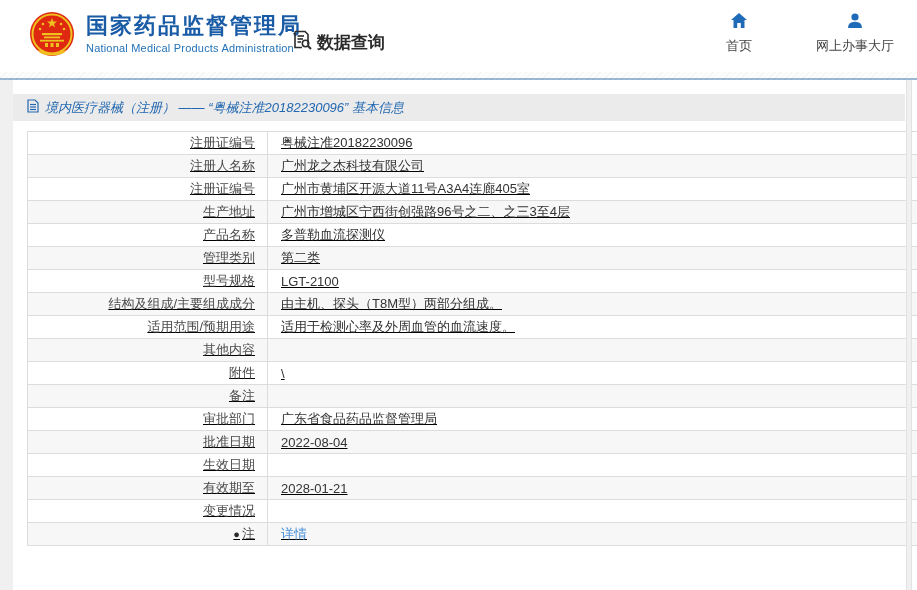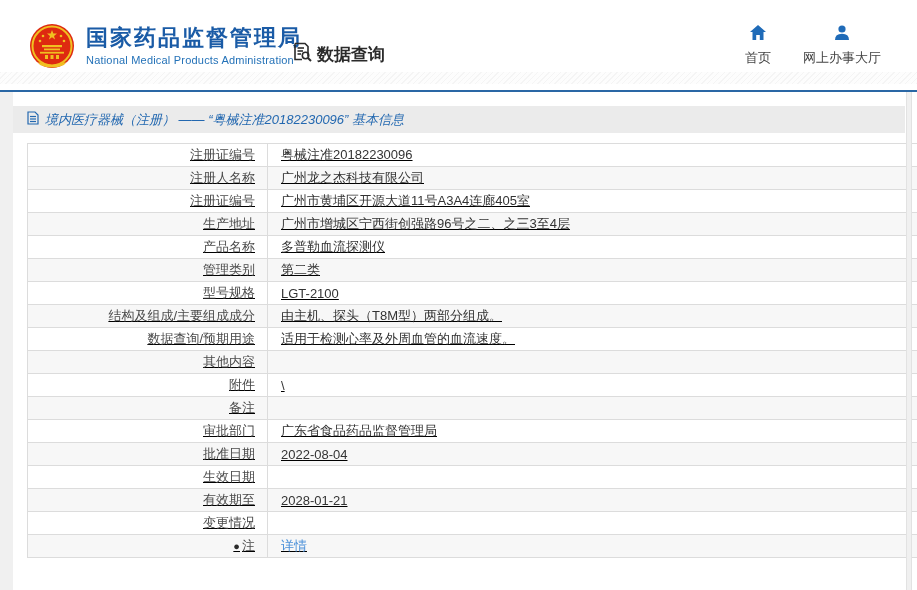--- a/index.html
+++ b/index.html
@@ -1,27 +1,27 @@
 <!DOCTYPE html>
 <html><head>
 <meta charset="utf-8">
 <style>
   * { margin:0; padding:0; box-sizing:border-box; }
   html,body { width:917px; height:590px; overflow:hidden; background:#fff;
     font-family:"Liberation Sans","DejaVu Sans",sans-serif; }
 
   
-  .header { position:relative; height:78px; background:#fff;margin-top:12px; }
+  .header { position:relative; height:78px; background:#fff; }
   .logo { position:absolute; left:28px; top:10px; width:48px; height:48px; }
   .org { position:absolute; left:86px; top:13px; }
   .org-cn { font-size:22px; font-weight:bold; color:#1a5ba6; letter-spacing:2px; line-height:26px; }
   .org-en { font-size:11px; color:#2472b8; margin-top:3px; letter-spacing:.2px; }
   .dq { position:absolute; left:291px; top:29px; display:flex; align-items:center; gap:4px; }
   .dq-label { font-size:17px; color:#2b2b2b; font-weight:600; }
-  .nav { position:absolute; right:36px; top:12px; display:flex; gap:32px; }
+  .nav { position:absolute; right:23px; top:12px; display:flex; gap:64px; }
   .nav-item { display:flex; flex-direction:column; align-items:center; gap:4px; cursor:pointer; }
   .nav-item .lab { font-size:13px; color:#444; white-space:nowrap; }
   .blue-rule { height:2px; background:#2a67a5; }
   .hatch { position:absolute; left:0; top:72px; width:917px; height:12px;
     background:repeating-linear-gradient(135deg,#ececec 0 1px,#fbfbfb 1px 4px);
     opacity:.55; }
 
   
   .content { position:relative; height:518px; background:#fff; }
   .edge-left { position:absolute; left:0; top:0; bottom:0; width:13px; background:#f0f0f0; }
@@ -152,21 +152,21 @@
         </tr>
         <tr>
           <td class="lbl">型号规格</td>
           <td class="val">LGT-2100</td>
         </tr>
         <tr>
           <td class="lbl">结构及组成/主要组成成分</td>
           <td class="val">由主机、探头（T8M型）两部分组成。</td>
         </tr>
         <tr>
-          <td class="lbl">数据查询/预期用途</td>
+          <td class="lbl">适用范围/预期用途</td>
           <td class="val">适用于检测心率及外周血管的血流速度。</td>
         </tr>
         <tr>
           <td class="lbl">其他内容</td>
           <td class="val"></td>
         </tr>
         <tr>
           <td class="lbl">附件</td>
           <td class="val">\</td>
         </tr>

